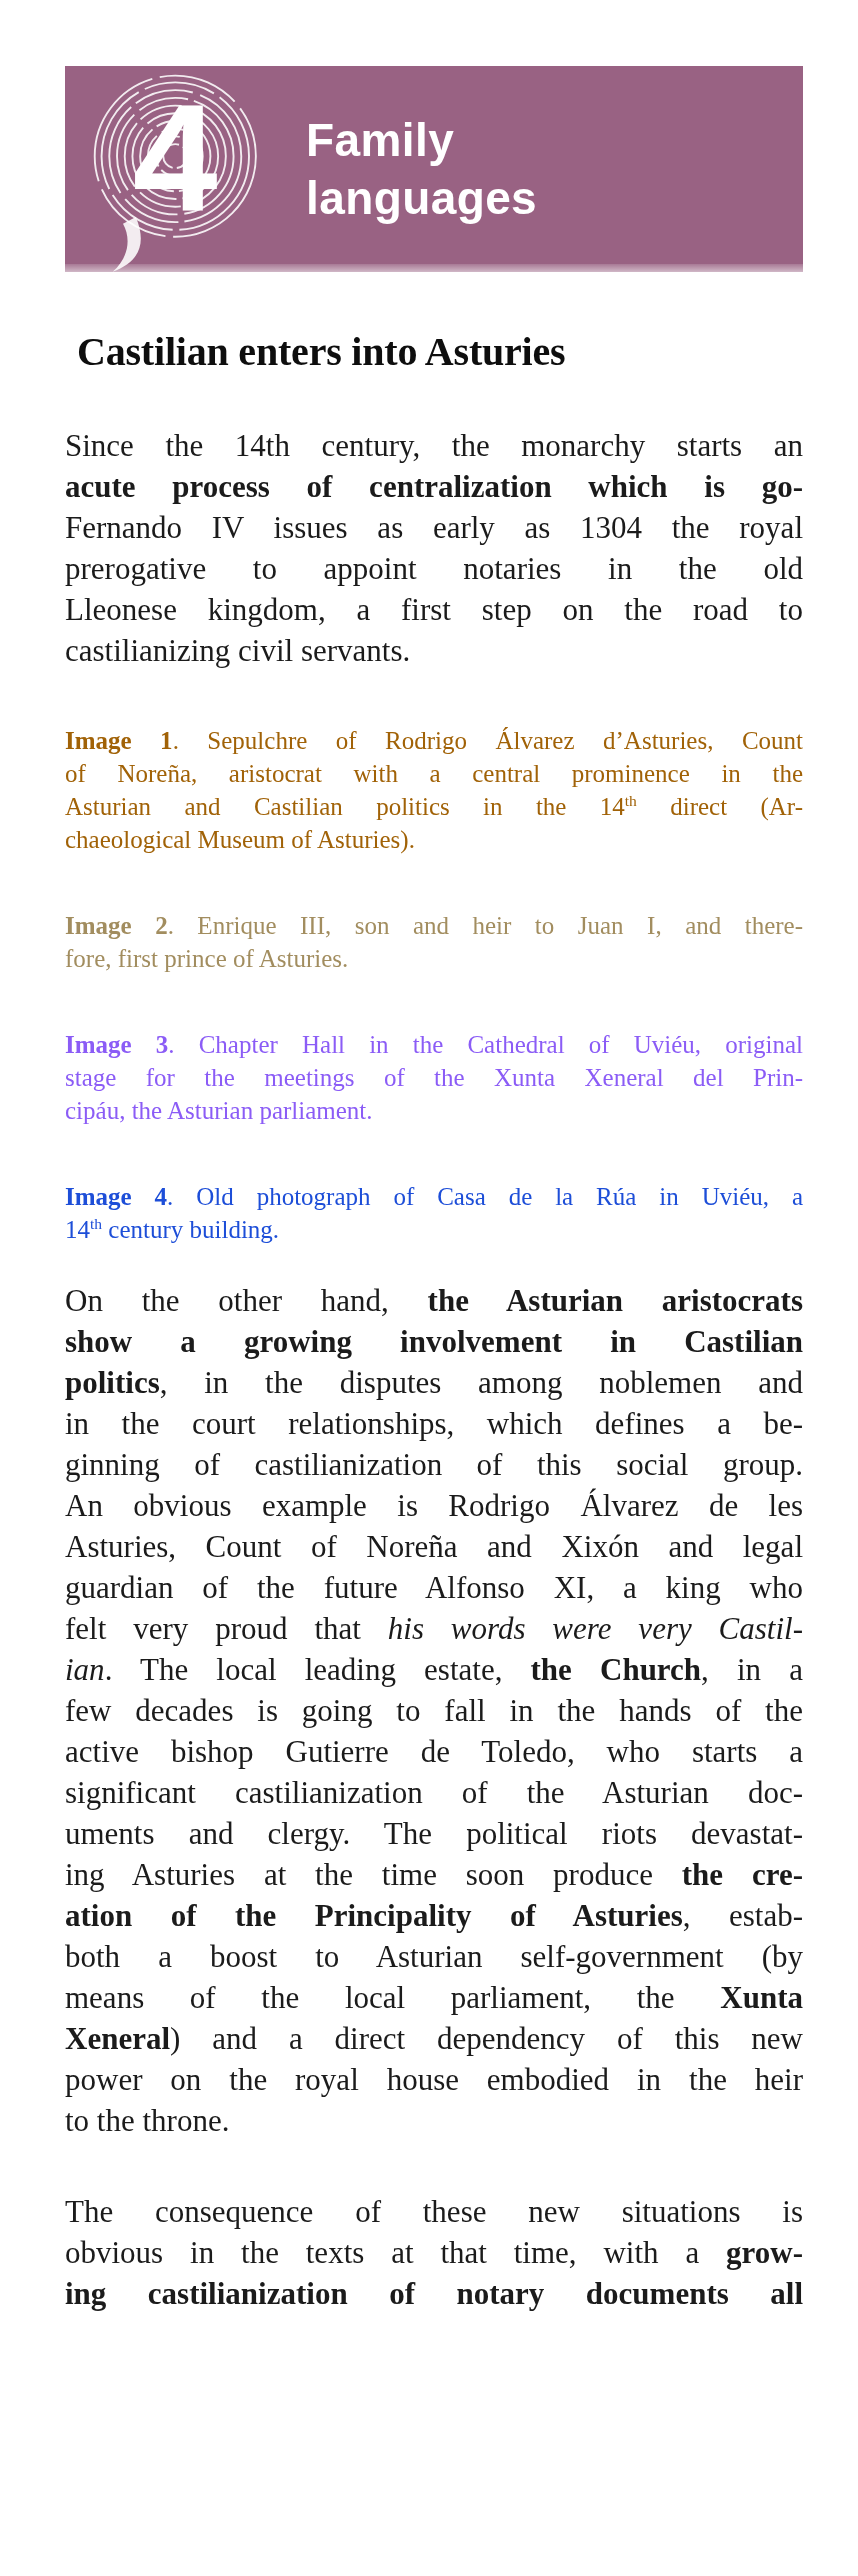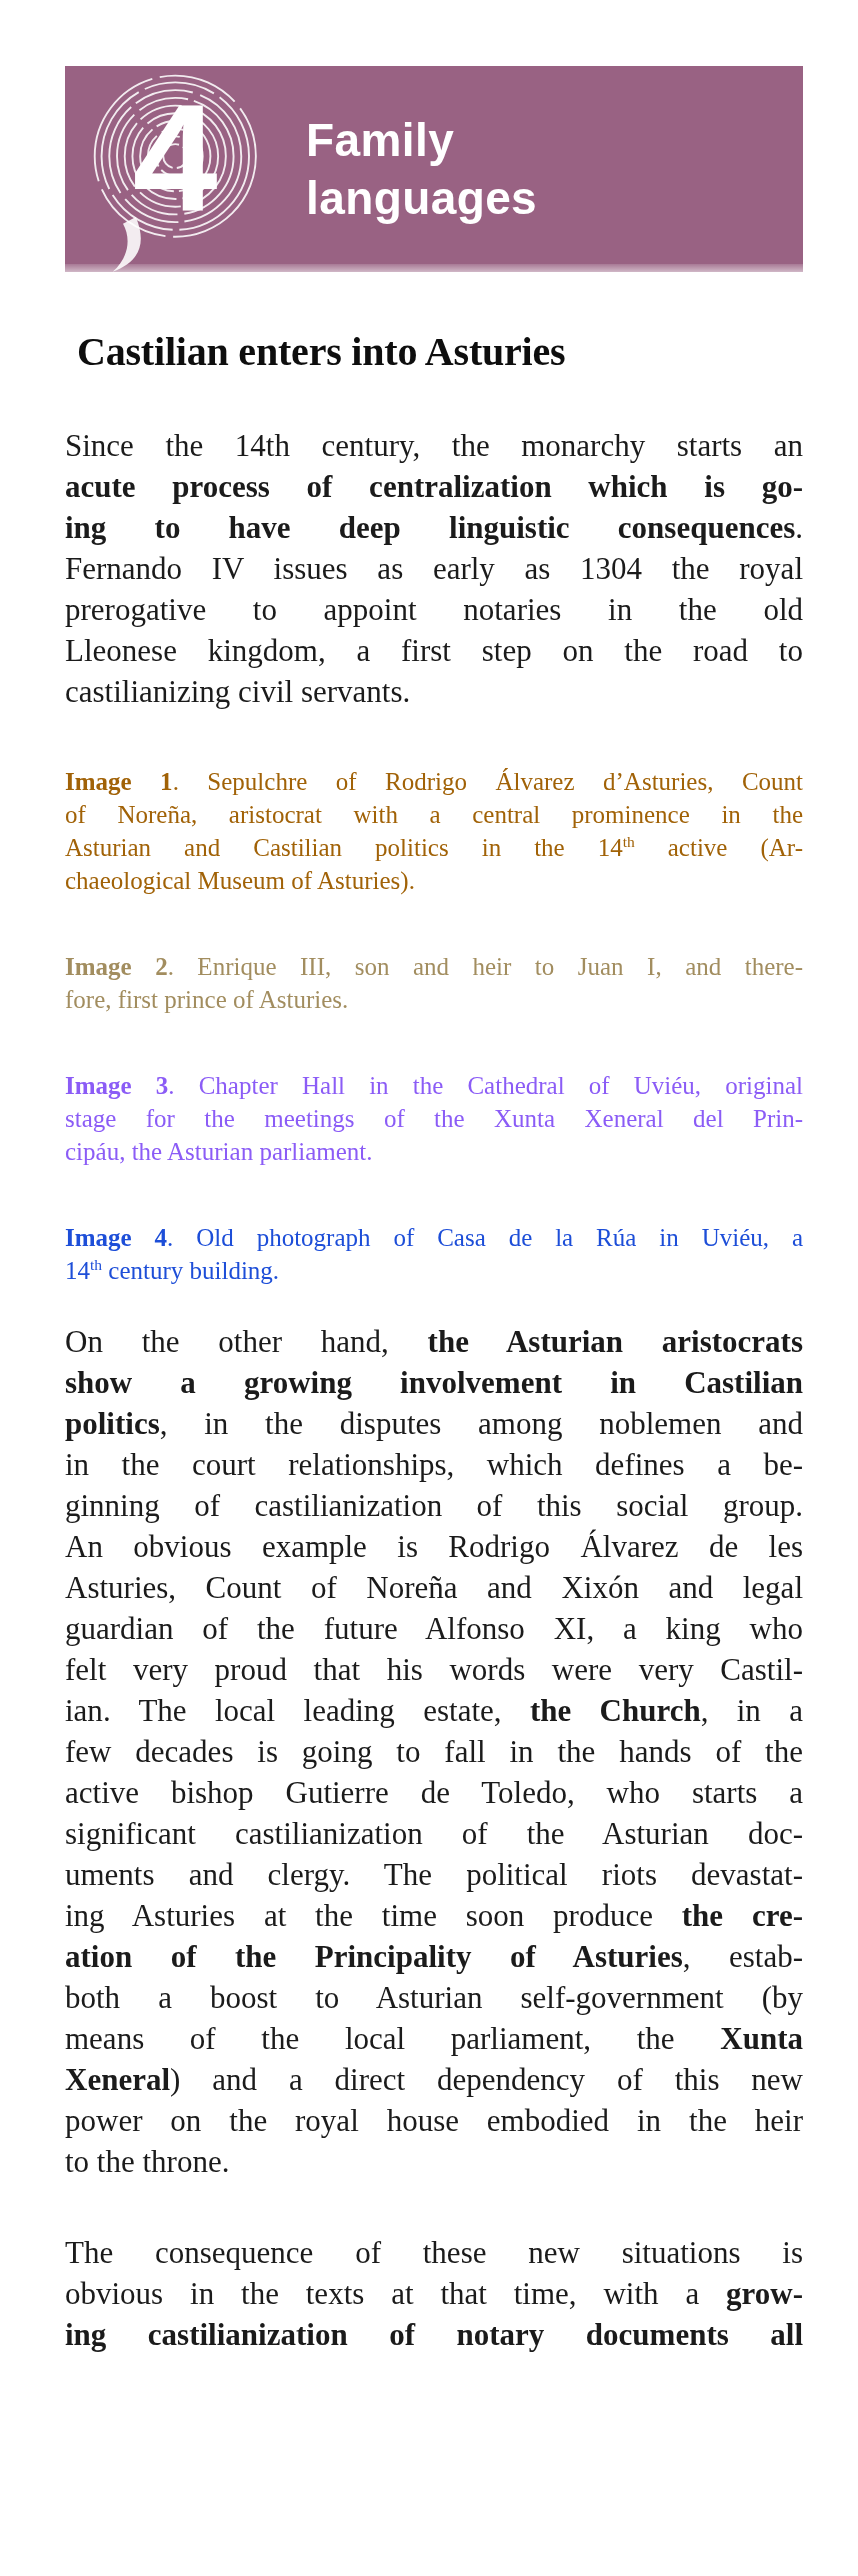--- a/index.html
+++ b/index.html
@@ -37,21 +37,21 @@
   }
 
   
   .para { margin:50px 0 0 0; }
   .para.body { font-size:31px; line-height:41px; color:#1b1b1b; }
   .para.caption { font-size:25px; line-height:33px; color:#a28d5f; margin-top:53px; }
   .para.caption + .para.body { margin-top:34px; }
   .line { text-align:justify; text-align-last:justify; }
   .line.last { text-align-last:left; }
   .seg-b { font-weight:bold; }
-  .seg-i { }
+  .seg-i { font-style:italic; }
   .seg-sup { vertical-align:super; font-size:.62em; line-height:0; }
 </style>
 </head>
 <body>
 
 <div class="page">
 
   <header class="banner" style="background: rgb(153, 98, 131);">
     <div class="badge">
       <svg viewBox="0 0 210 240">
@@ -76,30 +76,29 @@
       <div>languages</div>
     </div>
   </header>
 
   <h1>Castilian enters into Asturies</h1>
 
   <div id="content">
       <div class="para body">
         <div class="line"><span>Since the 14th century, the monarchy starts an</span></div>
         <div class="line"><span class="seg-b">acute process of centralization which is go-</span></div>
-        <div class="line"><span class="seg-b">ing to have deep linguistic consequences</span><span>.</span></div>
         <div class="line"><span>Fernando IV issues as early as 1304 the royal</span></div>
         <div class="line"><span>prerogative to appoint notaries in the old</span></div>
         <div class="line"><span>Lleonese kingdom, a first step on the road to</span></div>
         <div class="line last"><span>castilianizing civil servants.</span></div>
       </div>
       <div class="para caption" style="color: #a16207;">
         <div class="line"><span class="seg-b">Image 1</span><span>. Sepulchre of Rodrigo Álvarez d’Asturies, Count</span></div>
         <div class="line"><span>of Noreña, aristocrat with a central prominence in the</span></div>
-        <div class="line"><span>Asturian and Castilian politics in the 14</span><span class="seg-sup">th</span><span> active (Ar-</span></div>
+        <div class="line"><span>Asturian and Castilian politics in the 14</span><span class="seg-sup">th</span><span> direct (Ar-</span></div>
         <div class="line last"><span>chaeological Museum of Asturies).</span></div>
       </div>
       <div class="para caption" style="color: rgb(162, 141, 95); font-family: Liberation Serif, serif;">
         <div class="line"><span class="seg-b">Image 2</span><span>. Enrique III, son and heir to Juan I, and there-</span></div>
         <div class="line last"><span>fore, first prince of Asturies.</span></div>
       </div>
       <div class="para caption" style="color: #8b5cf6;">
         <div class="line"><span class="seg-b">Image 3</span><span>. Chapter Hall in the Cathedral of Uviéu, original</span></div>
         <div class="line"><span>stage for the meetings of the Xunta Xeneral del Prin-</span></div>
         <div class="line last"><span>cipáu, the Asturian parliament.</span></div>

